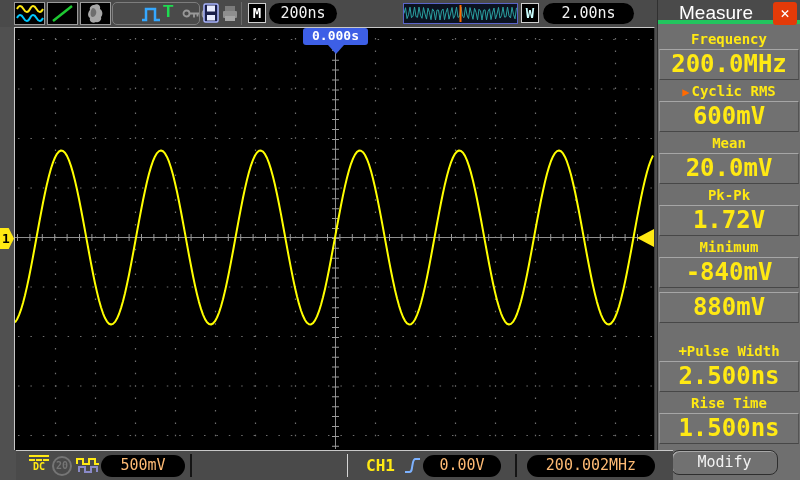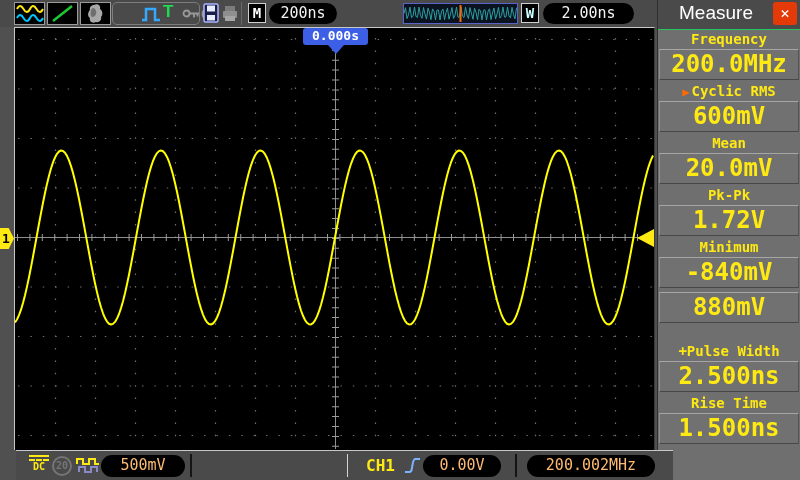--- a/index.html
+++ b/index.html
@@ -27,21 +27,21 @@
   #trig-tab-arrow { position:absolute; left:313px; top:17px; width:0; height:0;
               border-left:8px solid transparent; border-right:8px solid transparent; border-top:9px solid #3d5fe6; }
   #ch-marker { position:absolute; left:0; top:228px; width:14px; height:21px; background:#ffe913;
                clip-path:polygon(0 0,62% 0,100% 50%,62% 100%,0 100%);
                color:#000; font-weight:bold; font-size:13px; line-height:21px; padding-left:2px; }
   #trig-level-arrow { position:absolute; left:622px; top:201px; width:0; height:0;
                border-top:9px solid transparent; border-bottom:9px solid transparent; border-right:17px solid #ffe913; }
 
   
   #sidebar { position:absolute; left:657px; top:0; width:143px; height:480px; background:#6f6f6f; border-left:1px solid #303030; }
-  #sb-header { position:relative; height:30px; background:#4a4a4a; border-bottom:1px solid #22c55e; }
+  #sb-header { position:relative; height:24px; background:#4a4a4a; border-bottom:4px solid #22c55e; }
   #sb-title { color:#fff; font-family:"Liberation Sans",sans-serif; font-size:19px; text-align:center;
               line-height:26px; margin-right:26px; }
   #sb-close { position:absolute; right:3px; top:2px; width:24px; height:23px; background:#e33a08; border-radius:3px;
               color:#fff; font-weight:bold; font-size:15px; text-align:center; line-height:22px; cursor:default; }
   .m-item { position:absolute; left:0; width:142px; height:49px; }
   .m-label { height:17px; color:#ffe913; font-size:14px; font-weight:bold; text-align:center; line-height:16px; white-space:pre; }
   .m-value { height:31px; margin:1px 1px 0 1px; background:#717171;
              border-top:1px solid #a6a6a6; border-left:1px solid #8f8f8f;
              border-right:1px solid #545454; border-bottom:1px solid #474747;
              color:#ffe913; font-size:24px; font-weight:bold; text-align:center; line-height:28px; }
@@ -198,20 +198,21 @@
   </div>
   <div class="m-item" style="top:343px">
     <div class="m-label">+Pulse Width</div>
     <div class="m-value">2.500ns</div>
   </div>
   <div class="m-item" style="top:395px">
     <div class="m-label">Rise Time</div>
     <div class="m-value">1.500ns</div>
   </div>
 
+  <div id="modify-btn">Modify</div>
 </div>
 
 <div id="bottombar">
   <div id="dc-icon">
     <div class="l1"></div>
       <div class="l2"></div>
     <div class="txt">DC</div>
   </div>
   <div id="bw20">20</div>
   <div style="position:absolute;left:60px;top:5px">

